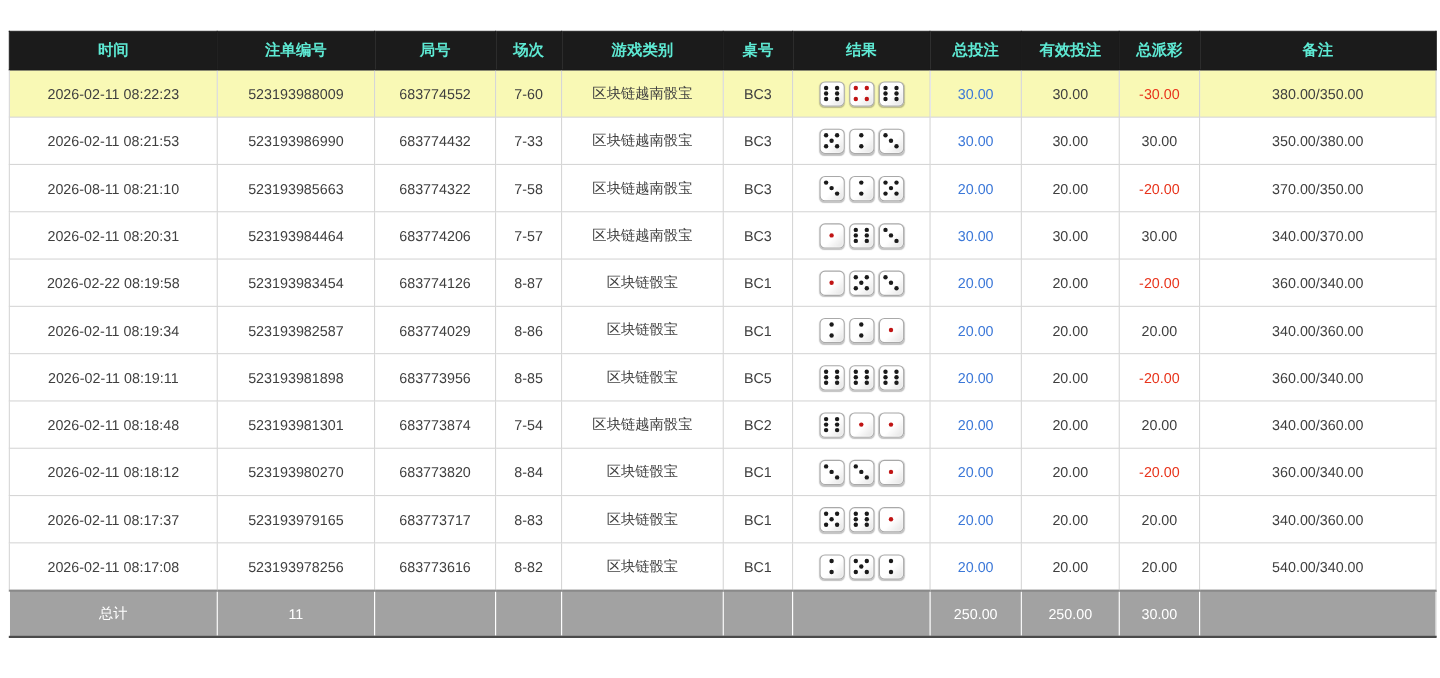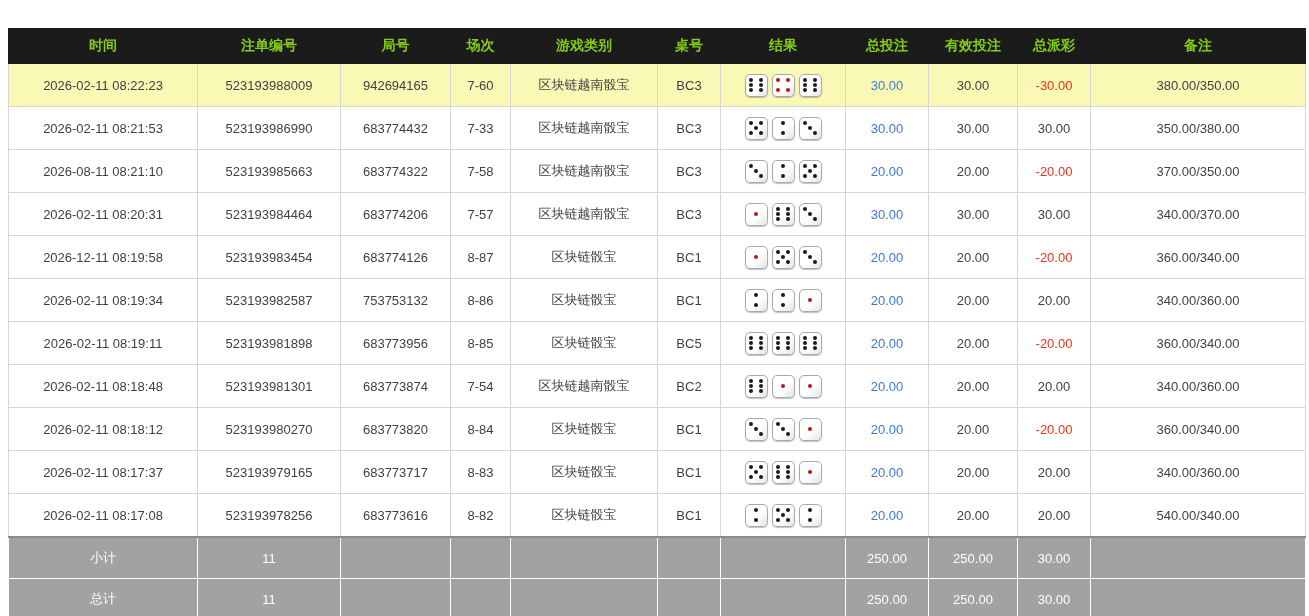--- a/index.html
+++ b/index.html
@@ -13,21 +13,21 @@
     border-collapse:collapse;table-layout:fixed;width:1298px;
     border-bottom:2px solid #4a4a4a;
   }
   
   col.c-time{width:189px}col.c-bet_id{width:143px}col.c-round{width:110px}
   col.c-session{width:60px}col.c-game{width:147px}col.c-table_no{width:63px}
   col.c-result{width:125px}col.c-total_bet{width:83px}col.c-valid_bet{width:89px}
   col.c-payout{width:73px}col.c-remark{width:auto}
 
   thead th{
-    background:var(--header-bg,#1b1b1b);color:#84cc16;font-weight:bold;
+    background:var(--header-bg,#1b1b1b);color:#5eead4;font-weight:bold;
     font-size:14px;height:34px;text-align:center;padding:0;
     border:1px solid #1b1b1b;
   }
   thead th + th{border-left:1px solid #f2f2f2;}
 
   tbody td{
     height:42px;text-align:center;font-size:13px;color:#3f3f3f;
     border:1px solid #d6d6d6;padding:0 2px;background:#fff;
     white-space:nowrap;overflow:hidden;
   }
@@ -87,21 +87,21 @@
           <th>总投注</th>
           <th>有效投注</th>
           <th>总派彩</th>
           <th>备注</th>
         </tr>
     </thead>
     <tbody>
         <tr class="highlight">
           <td class="col-time">2026-02-11 08:22:23</td>
           <td class="col-bet_id">523193988009</td>
-          <td class="col-round">942694165</td>
+          <td class="col-round">683774552</td>
           <td class="col-session">7-60</td>
           <td class="col-game">区块链越南骰宝</td>
           <td class="col-table_no">BC3</td>
           <td class="col-result">
             <span class="dice-wrap">
               <span class="die">
                 <span class="pip" style="grid-area: 1 / 1;"></span>
                 <span class="pip" style="grid-area: 1 / 3;"></span>
                 <span class="pip" style="grid-area: 2 / 1;"></span>
                 <span class="pip" style="grid-area: 2 / 3;"></span>
@@ -219,21 +219,21 @@
                 <span class="pip" style="grid-area: 3 / 3;"></span>
               </span>
             </span>
           </td>
           <td class="col-total_bet blue">30.00</td>
           <td class="col-valid_bet">30.00</td>
           <td class="col-payout">30.00</td>
           <td class="col-remark">340.00/370.00</td>
         </tr>
         <tr>
-          <td class="col-time">2026-12-11 08:19:58</td>
+          <td class="col-time">2026-02-22 08:19:58</td>
           <td class="col-bet_id">523193983454</td>
           <td class="col-round">683774126</td>
           <td class="col-session">8-87</td>
           <td class="col-game">区块链骰宝</td>
           <td class="col-table_no">BC1</td>
           <td class="col-result">
             <span class="dice-wrap">
               <span class="die red-die">
                 <span class="pip" style="grid-area: 2 / 2;"></span>
               </span>
@@ -252,21 +252,21 @@
             </span>
           </td>
           <td class="col-total_bet blue">20.00</td>
           <td class="col-valid_bet">20.00</td>
           <td class="col-payout red">-20.00</td>
           <td class="col-remark">360.00/340.00</td>
         </tr>
         <tr>
           <td class="col-time">2026-02-11 08:19:34</td>
           <td class="col-bet_id">523193982587</td>
-          <td class="col-round">753753132</td>
+          <td class="col-round">683774029</td>
           <td class="col-session">8-86</td>
           <td class="col-game">区块链骰宝</td>
           <td class="col-table_no">BC1</td>
           <td class="col-result">
             <span class="dice-wrap">
               <span class="die">
                 <span class="pip" style="grid-area: 1 / 2;"></span>
                 <span class="pip" style="grid-area: 3 / 2;"></span>
               </span>
               <span class="die">
@@ -443,40 +443,27 @@
             </span>
           </td>
           <td class="col-total_bet blue">20.00</td>
           <td class="col-valid_bet">20.00</td>
           <td class="col-payout">20.00</td>
           <td class="col-remark">540.00/340.00</td>
         </tr>
       </tbody>
     <tfoot>
         <tr>
-          <td>小计</td>
+          <td>总计</td>
           <td>11</td>
           <td></td>
           <td></td>
           <td></td>
           <td></td>
           <td></td>
           <td>250.00</td>
           <td>250.00</td>
           <td>30.00</td>
           <td></td>
         </tr>
-        <tr>
-          <td>总计</td>
-          <td>11</td>
-          <td></td>
-          <td></td>
-          <td></td>
-          <td></td>
-          <td></td>
-          <td>250.00</td>
-          <td>250.00</td>
-          <td>30.00</td>
-          <td></td>
-        </tr>
       </tfoot>
   </table>
 </div>
 
 </body></html>

